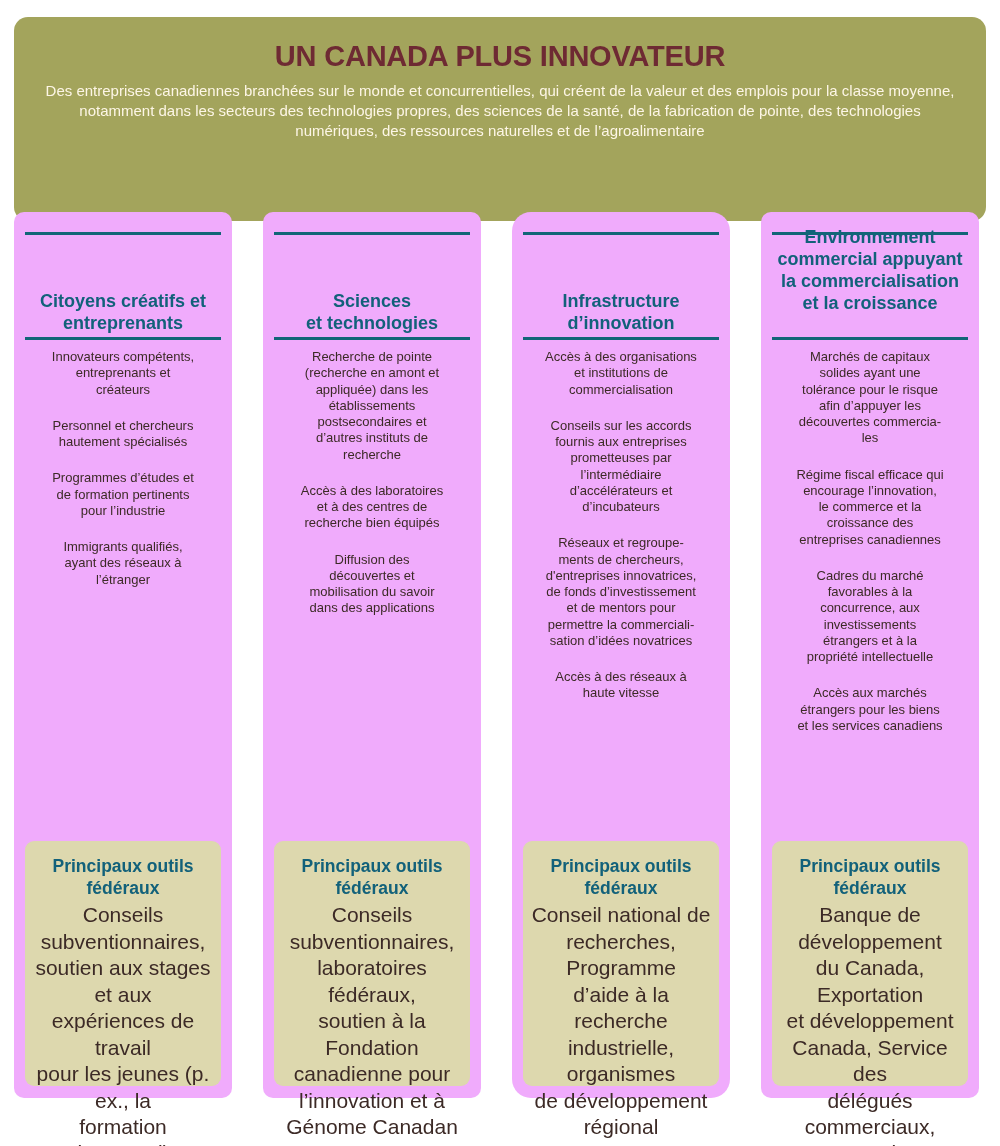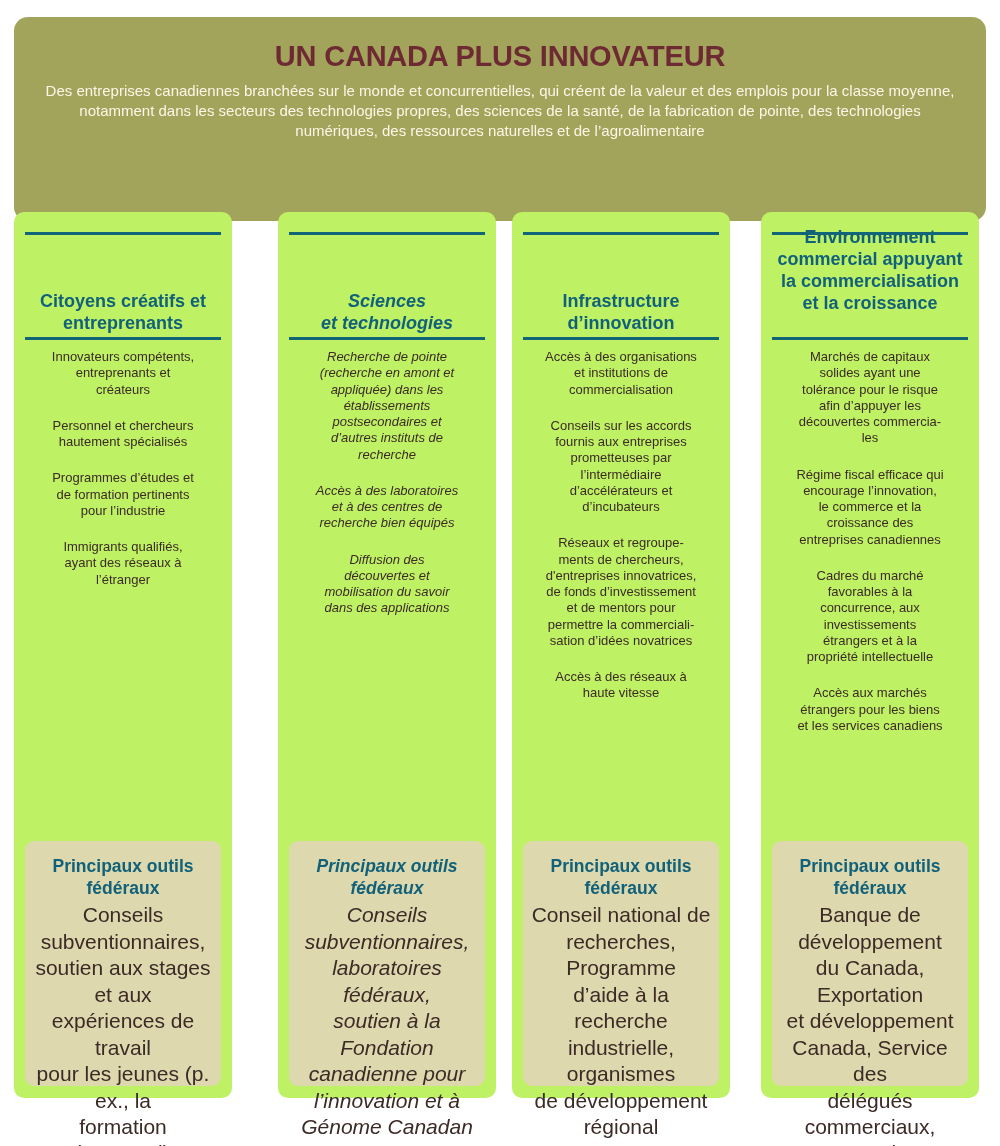--- a/index.html
+++ b/index.html
@@ -46,27 +46,27 @@
     max-width: 920px;
     margin: 0 auto;
   }
 
   
   .card {
     position: absolute;
     top: 212px;
     width: 218px;
     height: 886px;
-    background: #bef264;
+    background: #f0abfc;
     border-radius: 10px;
     padding: 0 11px;
   }
   #card-0 { left: 14px; }
-  #card-1 { left: 278px; font-style: italic; }
-  #card-2 { left: 512px; }
+  #card-1 { left: 263px; }
+  #card-2 { left: 512px; border-radius: 19px; }
   #card-3 { left: 761px; width: 218px; }
 
   .head-block {
     height: 128px;
     position: relative;
     display: flex;
     flex-direction: column;
     justify-content: flex-end;
     padding-bottom: 6px;
   }

